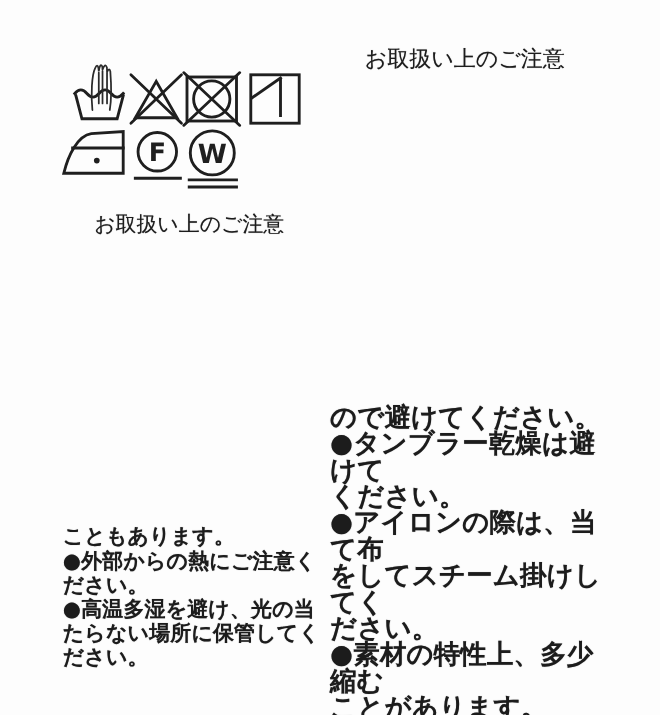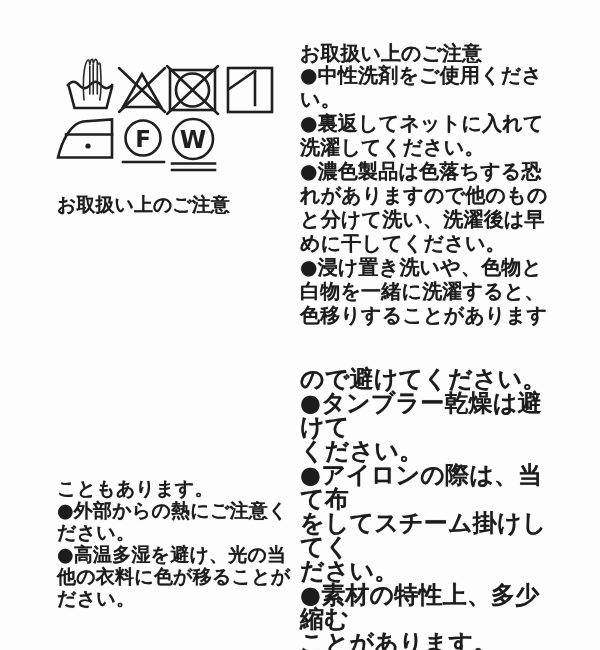--- a/index.html
+++ b/index.html
@@ -11,22 +11,22 @@
     font-family:"DejaVu Sans","Liberation Sans",sans-serif;
   }
   .jp{
     position:absolute;
     color:#1c1c1c;
     font-weight:600;
     white-space:pre-line;
     text-shadow:0 0 0.7px rgba(28,28,28,0.55);
   }
   .col-title{
-    text-align:left;
-    font-weight:700;
+    text-align:center;
+    font-weight:400;
   }
   .lt-title{left:57px;top:193px;width:230px;font-size:19px;line-height:22px;}
   .lt-p1{left:57px;top:216px;width:238px;font-size:19px;line-height:21.5px;letter-spacing:0.2px;}
   .lt-p2{left:57px;top:477px;width:238px;font-size:19px;line-height:22px;letter-spacing:0.2px;}
   .rt-title{left:300px;top:42px;width:245px;font-size:20px;line-height:23px;}
   .rt-p1{left:300px;top:63px;width:252px;font-size:20px;line-height:24px;letter-spacing:0.2px;}
   .rt-p2{left:300px;top:367px;width:252px;font-size:24px;line-height:24px;letter-spacing:0.2px;}
   .care-symbols{position:absolute;left:55px;top:52px;}
   .sym{fill:none;stroke:#1f1f1f;stroke-width:2.6;stroke-linecap:square;}
   .sym-x{fill:none;stroke:#1f1f1f;stroke-width:2.5;stroke-linecap:round;}
@@ -87,36 +87,25 @@
     </g>
   </svg>
 
   <div class="jp col-title lt-title">お取扱い上のご注意</div>
 
 
   <div class="jp lt-p2">こともあります。
 ●外部からの熱にご注意く
 ださい。
 ●高温多湿を避け、光の当
-他の衣料に色が移ることが
+たらない場所に保管してく
 ださい。</div>
 
   <div class="jp col-title rt-title">お取扱い上のご注意</div>
 
-  <div class="jp rt-p1">●中性洗剤をご使用くださ
-い。
-●裏返してネットに入れて
-洗濯してください。
-●濃色製品は色落ちする恐
-れがありますので他のもの
-と分けて洗い、洗濯後は早
-めに干してください。
-●浸け置き洗いや、色物と
-白物を一緒に洗濯すると、
-色移りすることがあります</div>
 
   <div class="jp rt-p2">ので避けてください。
 ●タンブラー乾燥は避けて
 ください。
 ●アイロンの際は、当て布
 をしてスチーム掛けしてく
 ださい。
 ●素材の特性上、多少縮む
 ことがあります。
 ●素材の特性上、着用時の

